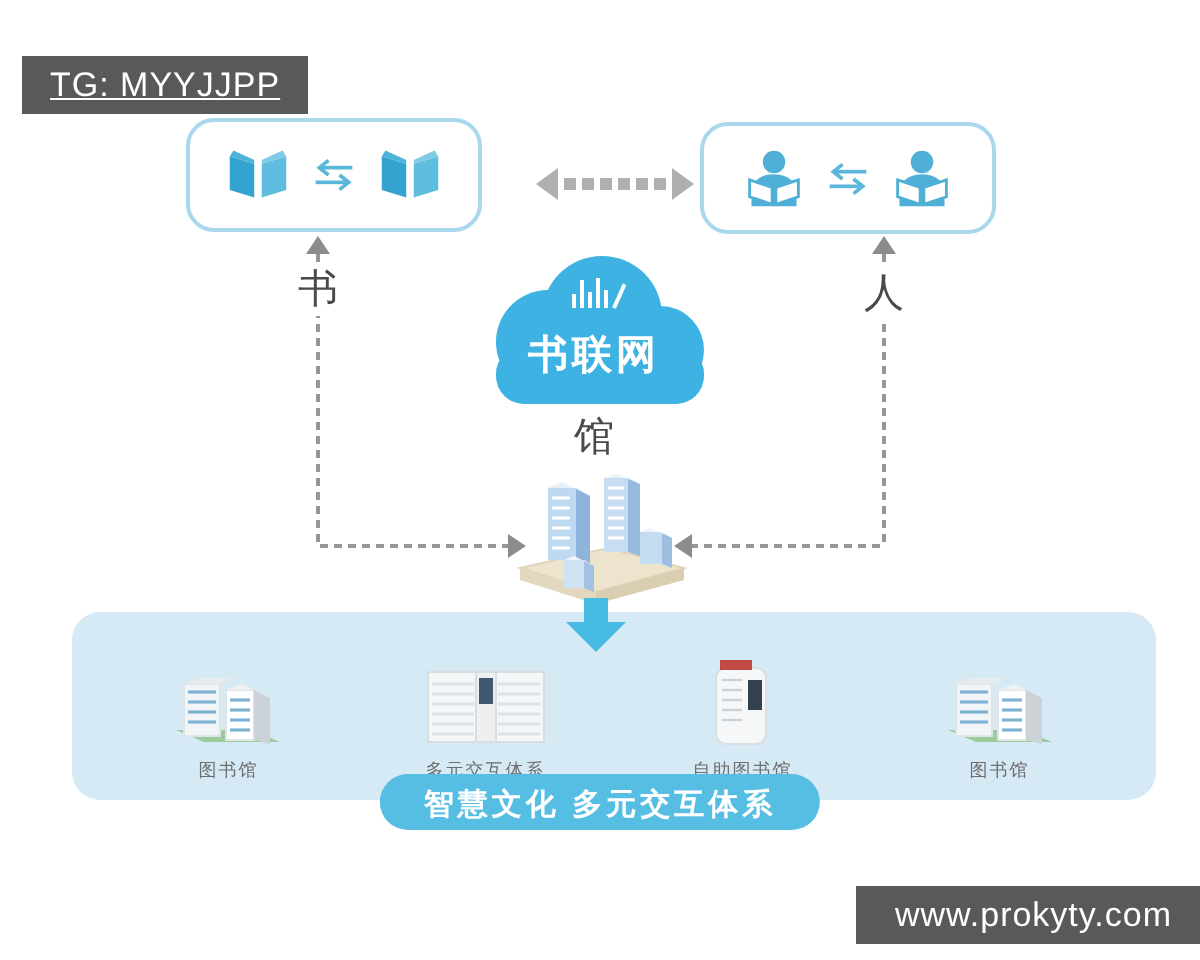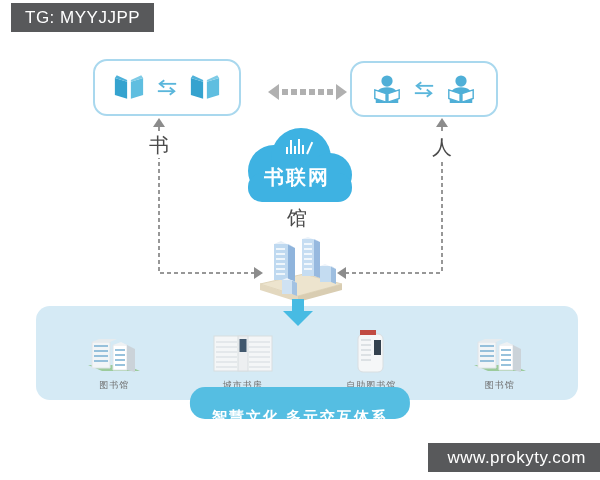--- a/index.html
+++ b/index.html
@@ -8,21 +8,21 @@
     position:relative; width:600px; height:480px; background:#ffffff;
     font-family:"Liberation Sans", sans-serif; overflow:hidden;
   }
   .abs { position:absolute; }
 
   
   .badge {
     background:#58595b; color:#ffffff; font-size:17px; line-height:29px;
     padding:0 14px; letter-spacing:0.5px;
   }
-  .tg-badge { left:11px; top:3px; }
+  .tg-badge { left:11px; top:28px;text-decoration:underline; }
   .watermark { right:0; top:443px; padding-left:20px; }
 
   
   .node-box {
     border:2px solid #a9d8ee; border-radius:14px; background:#ffffff;
     display:flex; align-items:center; justify-content:center; gap:11px;
   }
   .box-books   { left:93px;  top:59px; width:148px; height:57px; }
   .box-readers { left:350px; top:61px; width:148px; height:56px; }
 
@@ -77,21 +77,21 @@
   .store-icon { width:54px; }
   .store-awning { height:11px; background:#6c5b49; color:#f2ede6; font-size:5px;
     line-height:11px; text-align:center; letter-spacing:1px; }
   .store-body { height:27px; background:#cbbca9; border-left:3px solid #b5a794;
     border-right:3px solid #b5a794;
     background-image:repeating-linear-gradient(90deg,#8e7e6a 0 1px,transparent 1px 7px); }
 
   
   .pill { left:50%; transform:translateX(-50%); top:387px; height:28px;
     background:#55bee2; border-radius:15px; color:#ffffff; font-size:15px;
-    font-weight:bold; line-height:28px; padding:16px 22px; letter-spacing:2px;
+    font-weight:bold; line-height:28px; padding:2px 22px; letter-spacing:2px;
     z-index:3; white-space:nowrap; }
 </style>
 </head>
 <body>
 
 <div class="abs badge tg-badge">TG: MYYJJPP</div>
 <div class="abs badge watermark">www.prokyty.com</div>
 
 <div class="abs node-box box-books">
   <svg width="32" height="27" viewBox="0 0 34 28">
@@ -271,21 +271,21 @@
               <line x1="36" y1="13" x2="57" y2="13"></line>
               <line x1="36" y1="18" x2="57" y2="18"></line>
               <line x1="36" y1="23" x2="57" y2="23"></line>
               <line x1="36" y1="28" x2="57" y2="28"></line>
               <line x1="36" y1="33" x2="57" y2="33"></line>
           </g>
           <rect x="25" y="2" width="10" height="35" fill="#edeff1" stroke="#d8dde0" stroke-width="1"></rect>
           <rect x="26.5" y="5" width="7" height="13" fill="#41586e"></rect>
         </svg>
       </div>
-      <div class="fac-label">城市书房</div>
+      <div class="fac-label">多元交互体系</div>
     </div>
 
     <div class="facility">
       <div class="fac-icon">
         <svg width="30" height="46" viewBox="0 0 30 46">
           <rect x="2" y="6" width="25" height="38" rx="5" fill="#f5f7f8" stroke="#d9dee1" stroke-width="1"></rect>
           <rect x="4" y="2" width="16" height="5" fill="#c14b42"></rect>
           <rect x="18" y="12" width="7" height="15" fill="#33414e"></rect>
           <g stroke="#cbd2d7" stroke-width="1.2">
             <line x1="5" y1="12" x2="15" y2="12"></line>

